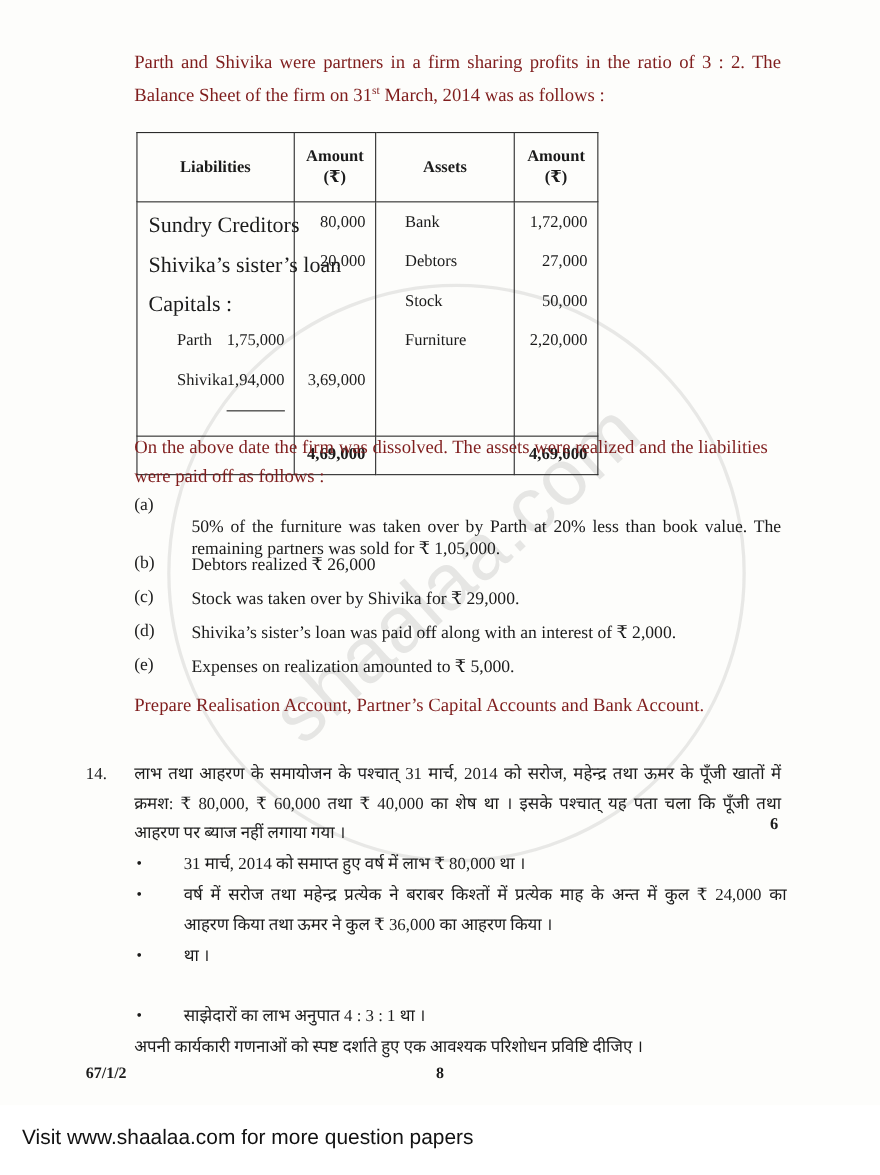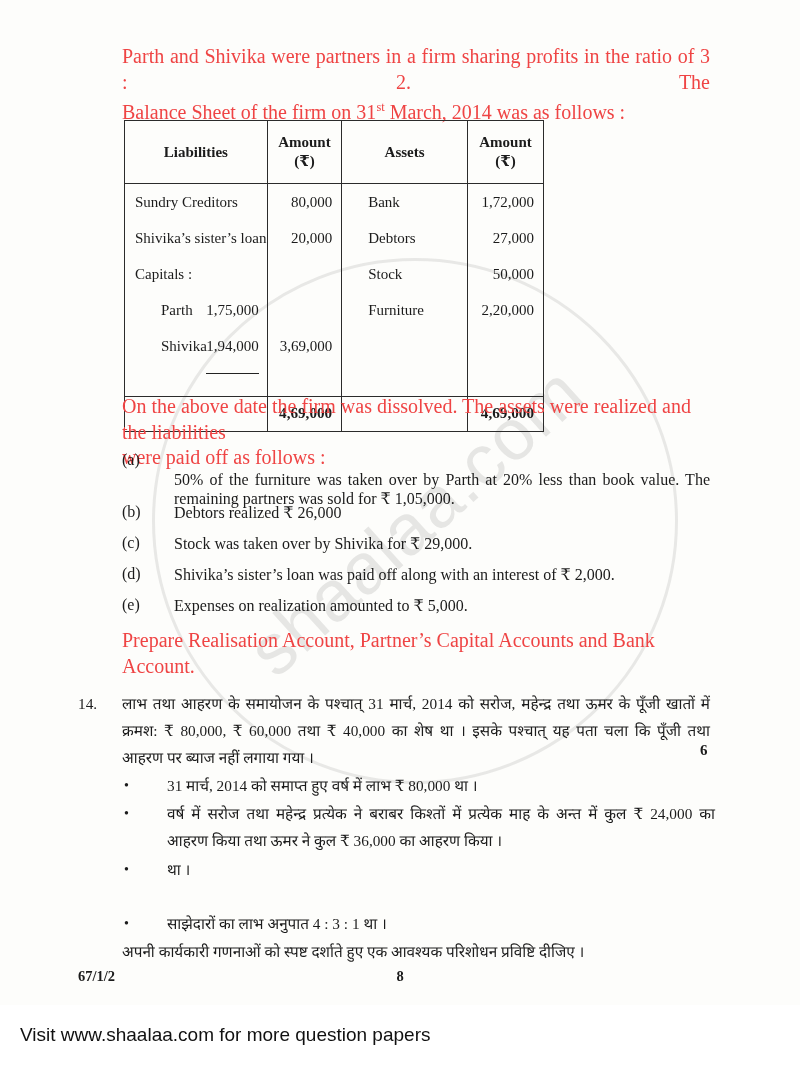--- a/index.html
+++ b/index.html
@@ -51,24 +51,24 @@
   }
 
   
   #content {
     position: relative;
     z-index: 2;
   }
 
   .para {
     position: absolute;
-    font-size: 20px;
+    font-size: 17px;
     line-height: 25.5px;
     text-align: justify;
-    color: #ef4444;
+    color: #7f1d1d;
   }
   .para.nojust { text-align: left; }
 
   .intro {
     left: 122px;
     top: 44px;
     width: 588px;
   }
   .intro .l1 { text-align: justify; text-align-last: justify; }
   sup { font-size: 0.62em; vertical-align: super; }
@@ -100,21 +100,21 @@
   .col-amt1 { width: 78px; }
   .col-ast { width: 158px; }
   .col-amt2 { width: 80px; }
 
   
   .bodycell { height: 212px; position: relative; }
 
   .li-line {
     position: absolute;
     left: 10px;
-    font-size: 15px;
+    font-size: 20px;
     white-space: nowrap;
   }
   .amt-line {
     position: absolute;
     right: 9px;
     font-size: 15px;
     white-space: nowrap;
   }
   .as-line {
     position: absolute;

